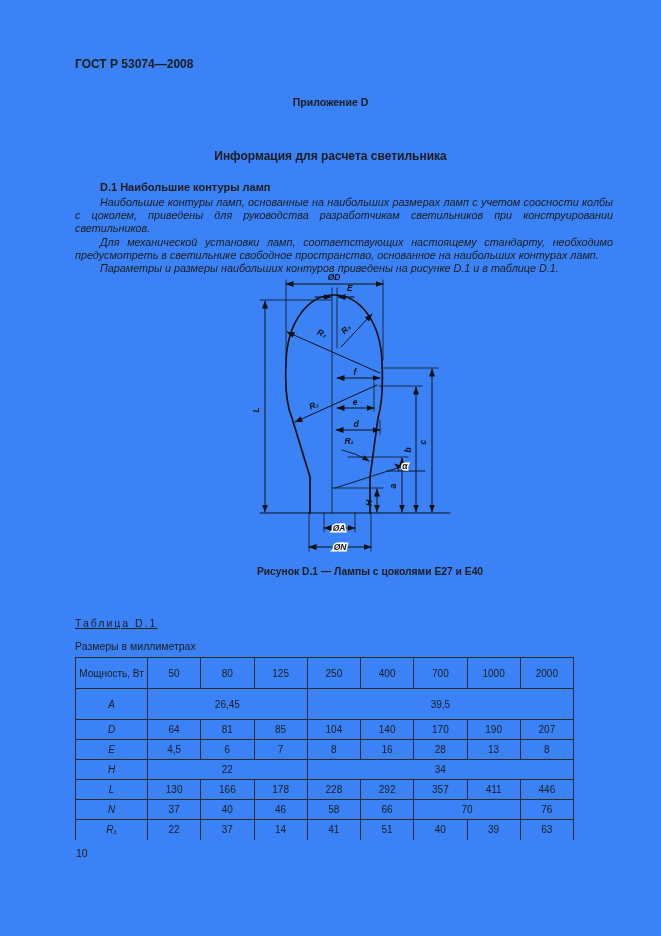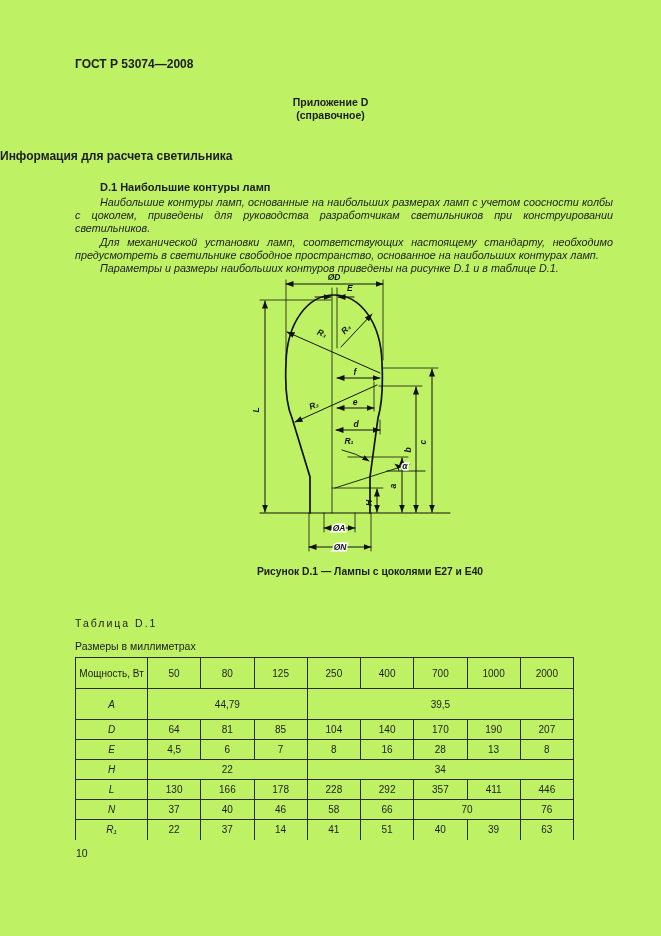--- a/index.html
+++ b/index.html
@@ -1,35 +1,35 @@
 <!DOCTYPE html>
 <html><head>
 <meta charset="utf-8">
 <style>
   html,body { margin:0; padding:0; background:#9a9a9a; }
   .page {
     position:relative; width:661px; height:936px; margin:0 auto;
-    background:#bef264; color:#1c1c1c;
+    background:#3b82f6; color:#1c1c1c;
     font-family:"Liberation Sans", sans-serif;
     overflow:hidden;
   }
   .doc-number { position:absolute; left:75px; top:57px; font-size:12px; font-weight:bold; }
   .appendix { position:absolute; left:0; right:0; top:96px; text-align:center;
               font-size:10.5px; font-weight:bold; line-height:13px; }
-  .main-title { position:absolute; left:0; right:0; top:149px; 
+  .main-title { position:absolute; left:0; right:0; top:149px; text-align:center;
                 font-size:12px; font-weight:bold; }
   .section-heading { position:absolute; left:100px; top:181px; font-size:11px; font-weight:bold; }
   .paragraphs { position:absolute; left:75px; width:538px; top:196px;
                 font-size:10.8px; line-height:13.2px; text-align:justify; }
   .paragraphs p { margin:0; text-indent:25px;font-style:italic; }
   .paragraphs p.it { font-style:italic; }
   .figure-wrap { position:absolute; left:235px; top:270px; }
   .fig-caption { position:absolute; left:79px; right:0; top:566px; text-align:center;
                  font-size:10.3px; font-weight:bold; }
-  .table-label { position:absolute; left:75px; top:617px; font-size:10.5px; letter-spacing:2px; }
+  .table-label { position:absolute; left:75px; top:617px; font-size:10.5px; letter-spacing:2px;text-decoration:underline; }
   .units-note { position:absolute; left:75px; width:499px; top:640px; font-size:10.5px; }
   table.dims { position:absolute; left:75px; top:657px; width:499px;
                border-collapse:collapse; table-layout:fixed; font-size:10px; }
   table.dims td { border:1px solid #2b2b2b; text-align:center; vertical-align:middle; padding:0; }
   table.dims tr { height:20px;margin-left:16px; }
   table.dims tr:nth-child(1), table.dims tr:nth-child(2) { height:31px; }
   table.dims tr.thick-below td { border-bottom:2px solid #1c1c1c; }
   table.dims tr:last-child td { border-bottom:none; }
   table.dims td.it { font-style:italic; }
   .page-number { position:absolute; left:76px; top:847px; font-size:10.5px; }
@@ -39,21 +39,20 @@
 </style>
 </head>
 <body>
 
 <div class="page">
 
   <div class="doc-number">ГОСТ Р 53074—2008</div>
 
   <div class="appendix">
     <div>Приложение D</div>
-    <div>(справочное)</div>
   </div>
 
   <div class="main-title">Информация для расчета светильника</div>
 
   <div class="section-heading">D.1  Наибольшие контуры ламп</div>
 
   <div class="paragraphs">
       <p class="">Наибольшие контуры ламп, основанные на наибольших размерах ламп с учетом соосности колбы с цоколем, приведены для руководства разработчикам светильников при конструировании светильников.</p>
       <p class="">Для механической установки ламп, соответствующих настоящему стандарту, необходимо предусмотреть в светильнике свободное пространство, основанное на наибольших контурах ламп.</p>
       <p class="it">Параметры и размеры наибольших контуров приведены на рисунке D.1 и в таблице D.1.</p>
@@ -145,21 +144,21 @@
           <td>80</td>
           <td>125</td>
           <td>250</td>
           <td>400</td>
           <td>700</td>
           <td>1000</td>
           <td>2000</td>
         </tr>
         <tr>
           <td class="rowhead it">A</td>
-          <td colspan="3">44,79</td>
+          <td colspan="3">26,45</td>
           <td colspan="5">39,5</td>
         </tr>
         <tr>
           <td class="rowhead it">D</td>
           <td>64</td>
           <td>81</td>
           <td>85</td>
           <td>104</td>
           <td>140</td>
           <td>170</td>

